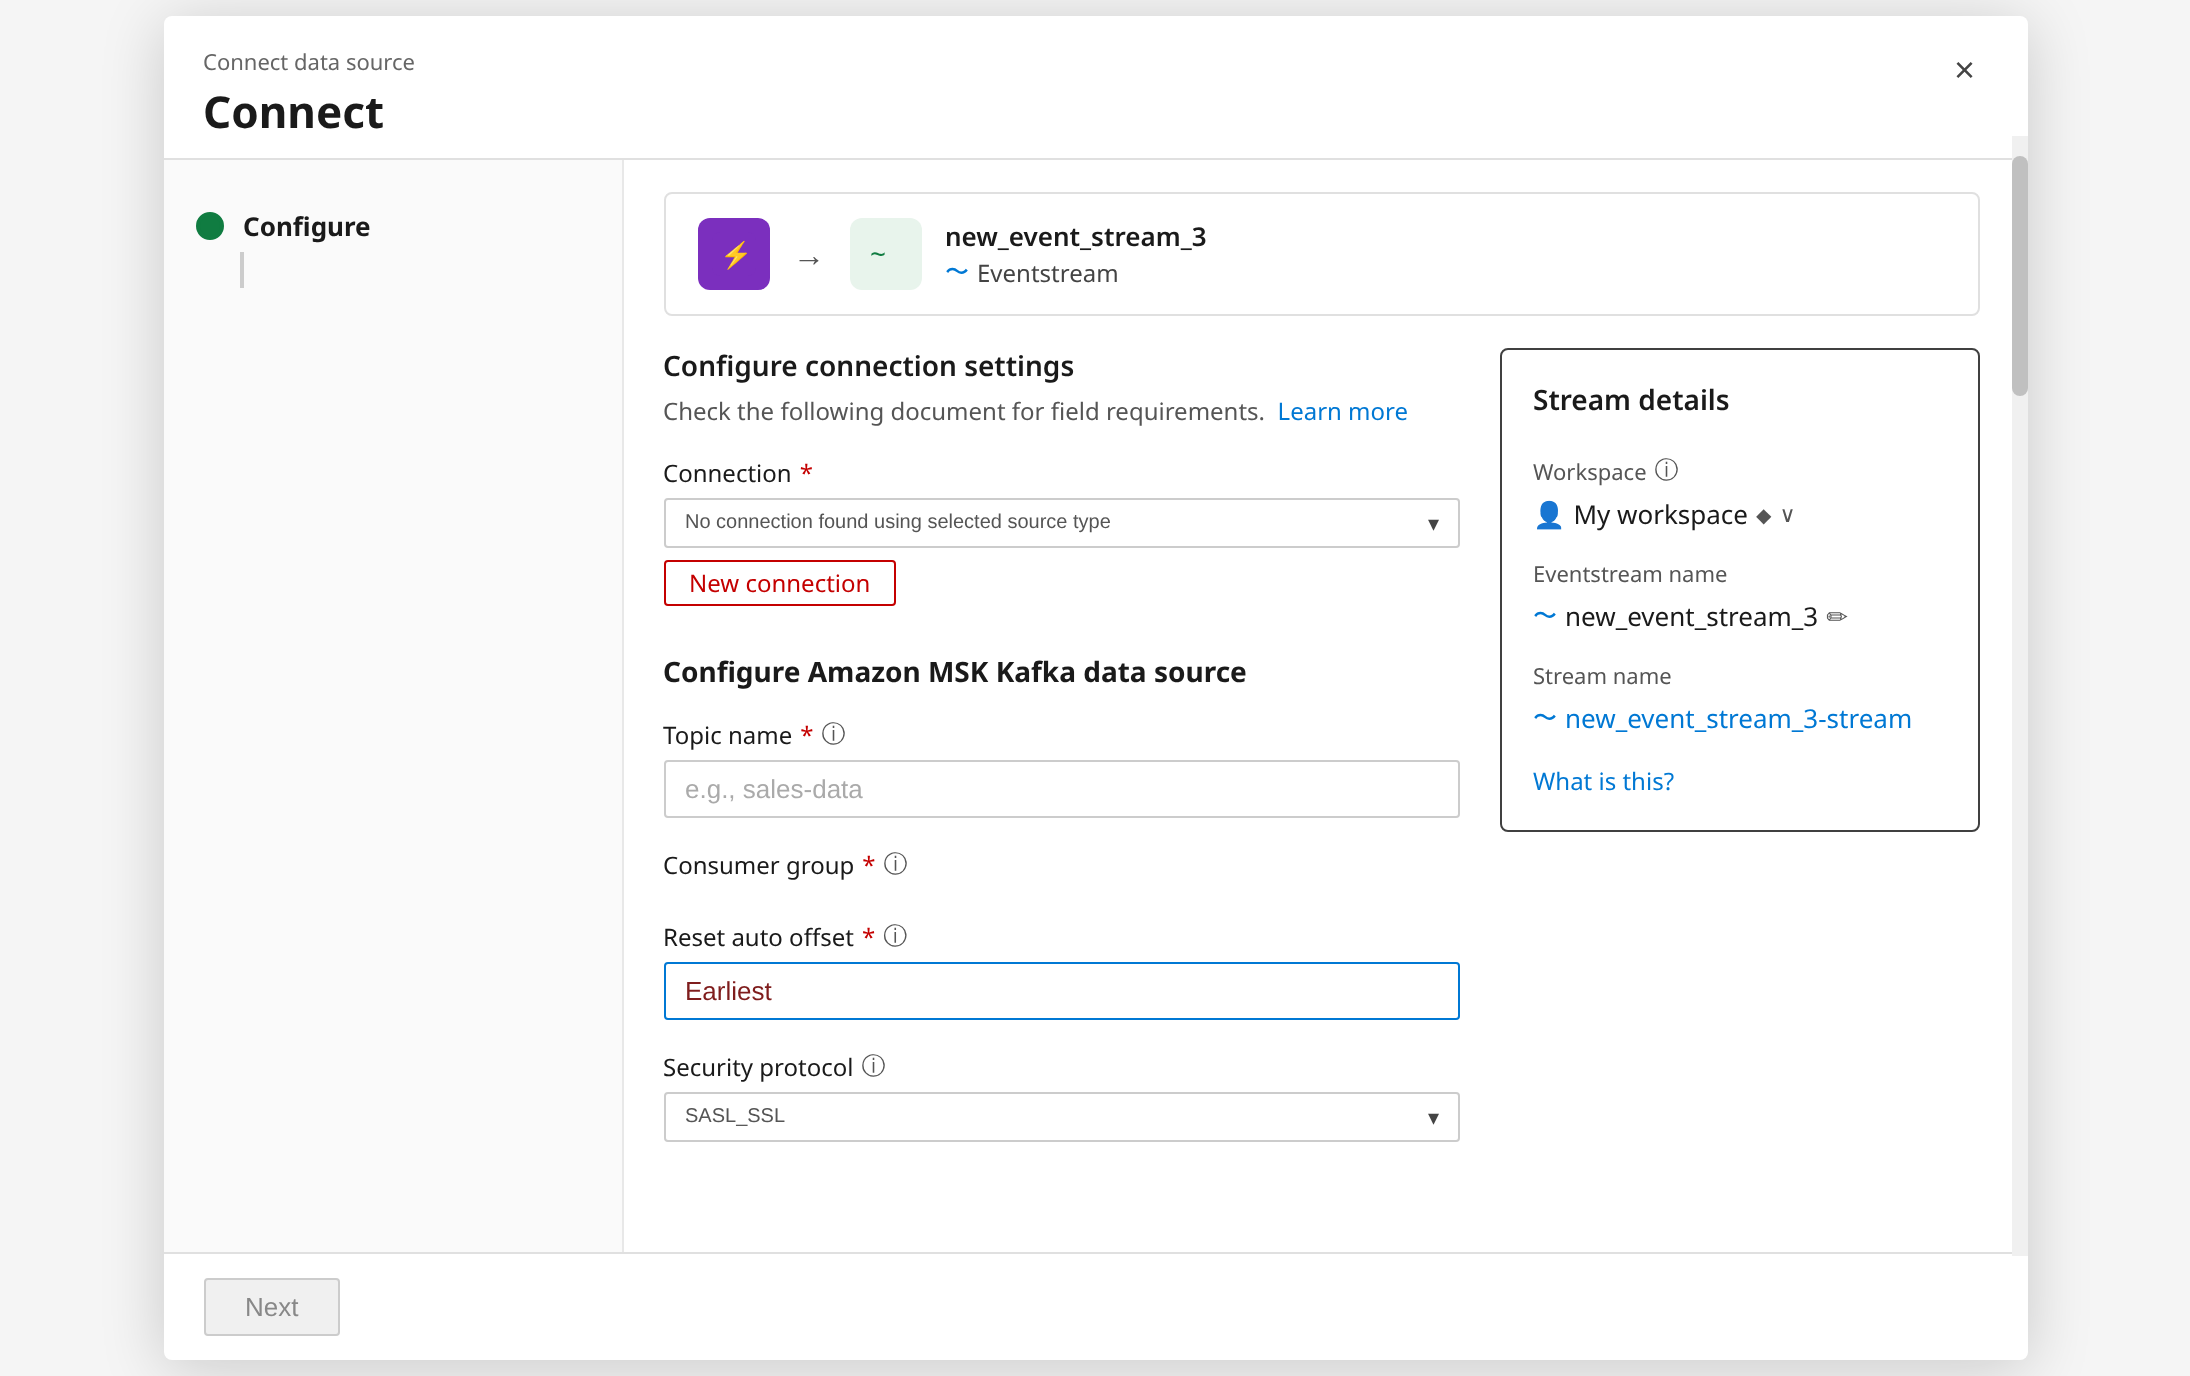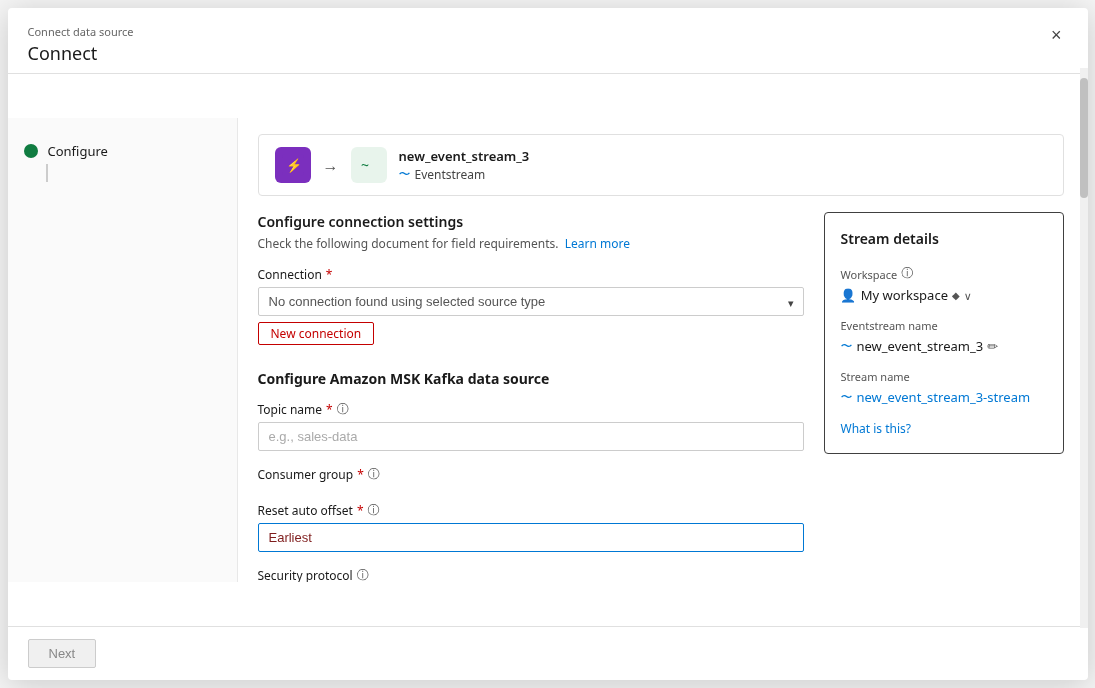--- a/index.html
+++ b/index.html
@@ -13,41 +13,40 @@
       width: 1095px;
       height: 688px;
       overflow: hidden;
     }
     .dialog-overlay {
       background: white;
       border-radius: 4px;
       box-shadow: 0 4px 32px rgba(0,0,0,0.18);
       display: flex;
       flex-direction: column;
-      width: 1080px;
+      width: 932px;
       height: 672px;
       position: relative;
-      gap: 44px;
     }
     .dialog-header {
       padding: 16px 20px 8px 20px;
       border-bottom: 1px solid #e0e0e0;
       display: flex;
       align-items: flex-start;
       justify-content: space-between;
     }
     .dialog-header-title-group {}
     .dialog-header-subtitle {
       font-size: 11px;
       color: #666;
       margin-bottom: 2px;
     }
     .dialog-header-title {
-      font-size: 18px;
-      font-weight: 400;
+      font-size: 22px;
+      font-weight: 700;
       color: #1a1a1a;
     }
     .close-btn {
       background: none;
       border: none;
       cursor: pointer;
       font-size: 18px;
       color: #444;
       line-height: 1;
       padding: 2px 6px;
@@ -82,21 +81,21 @@
       border: 2px solid #107c41;
     }
     .step-circle.inactive {
       background: white;
       border: 2px solid #aaa;
     }
     .step-label {
       font-size: 13px;
       color: #1a1a1a;
     }
-    .step-label.active { font-weight: 400; }
+    .step-label.active { font-weight: 700; }
     .step-label.inactive { color: #555; }
     .step-connector {
       width: 2px;
       height: 18px;
       background: #ccc;
       margin-left: 22px;
       margin-top: -14px;
       margin-bottom: 4px;
     }
     
@@ -221,21 +220,21 @@
     .field-input.highlighted { border-color: #0078d4; }
     .field-select-wrapper {
       position: relative;
       width: 100%;
     }
     .field-select {
       width: 100%;
       border: 1px solid #ccc;
       border-radius: 2px;
       padding: 6px 30px 6px 10px;
-      font-size: 13px;
+      font-size: 10px;
       color: #555;
       background: white;
       appearance: none;
       cursor: pointer;
       outline: none;
     }
     .select-arrow {
       position: absolute;
       right: 10px;
       top: 50%;

